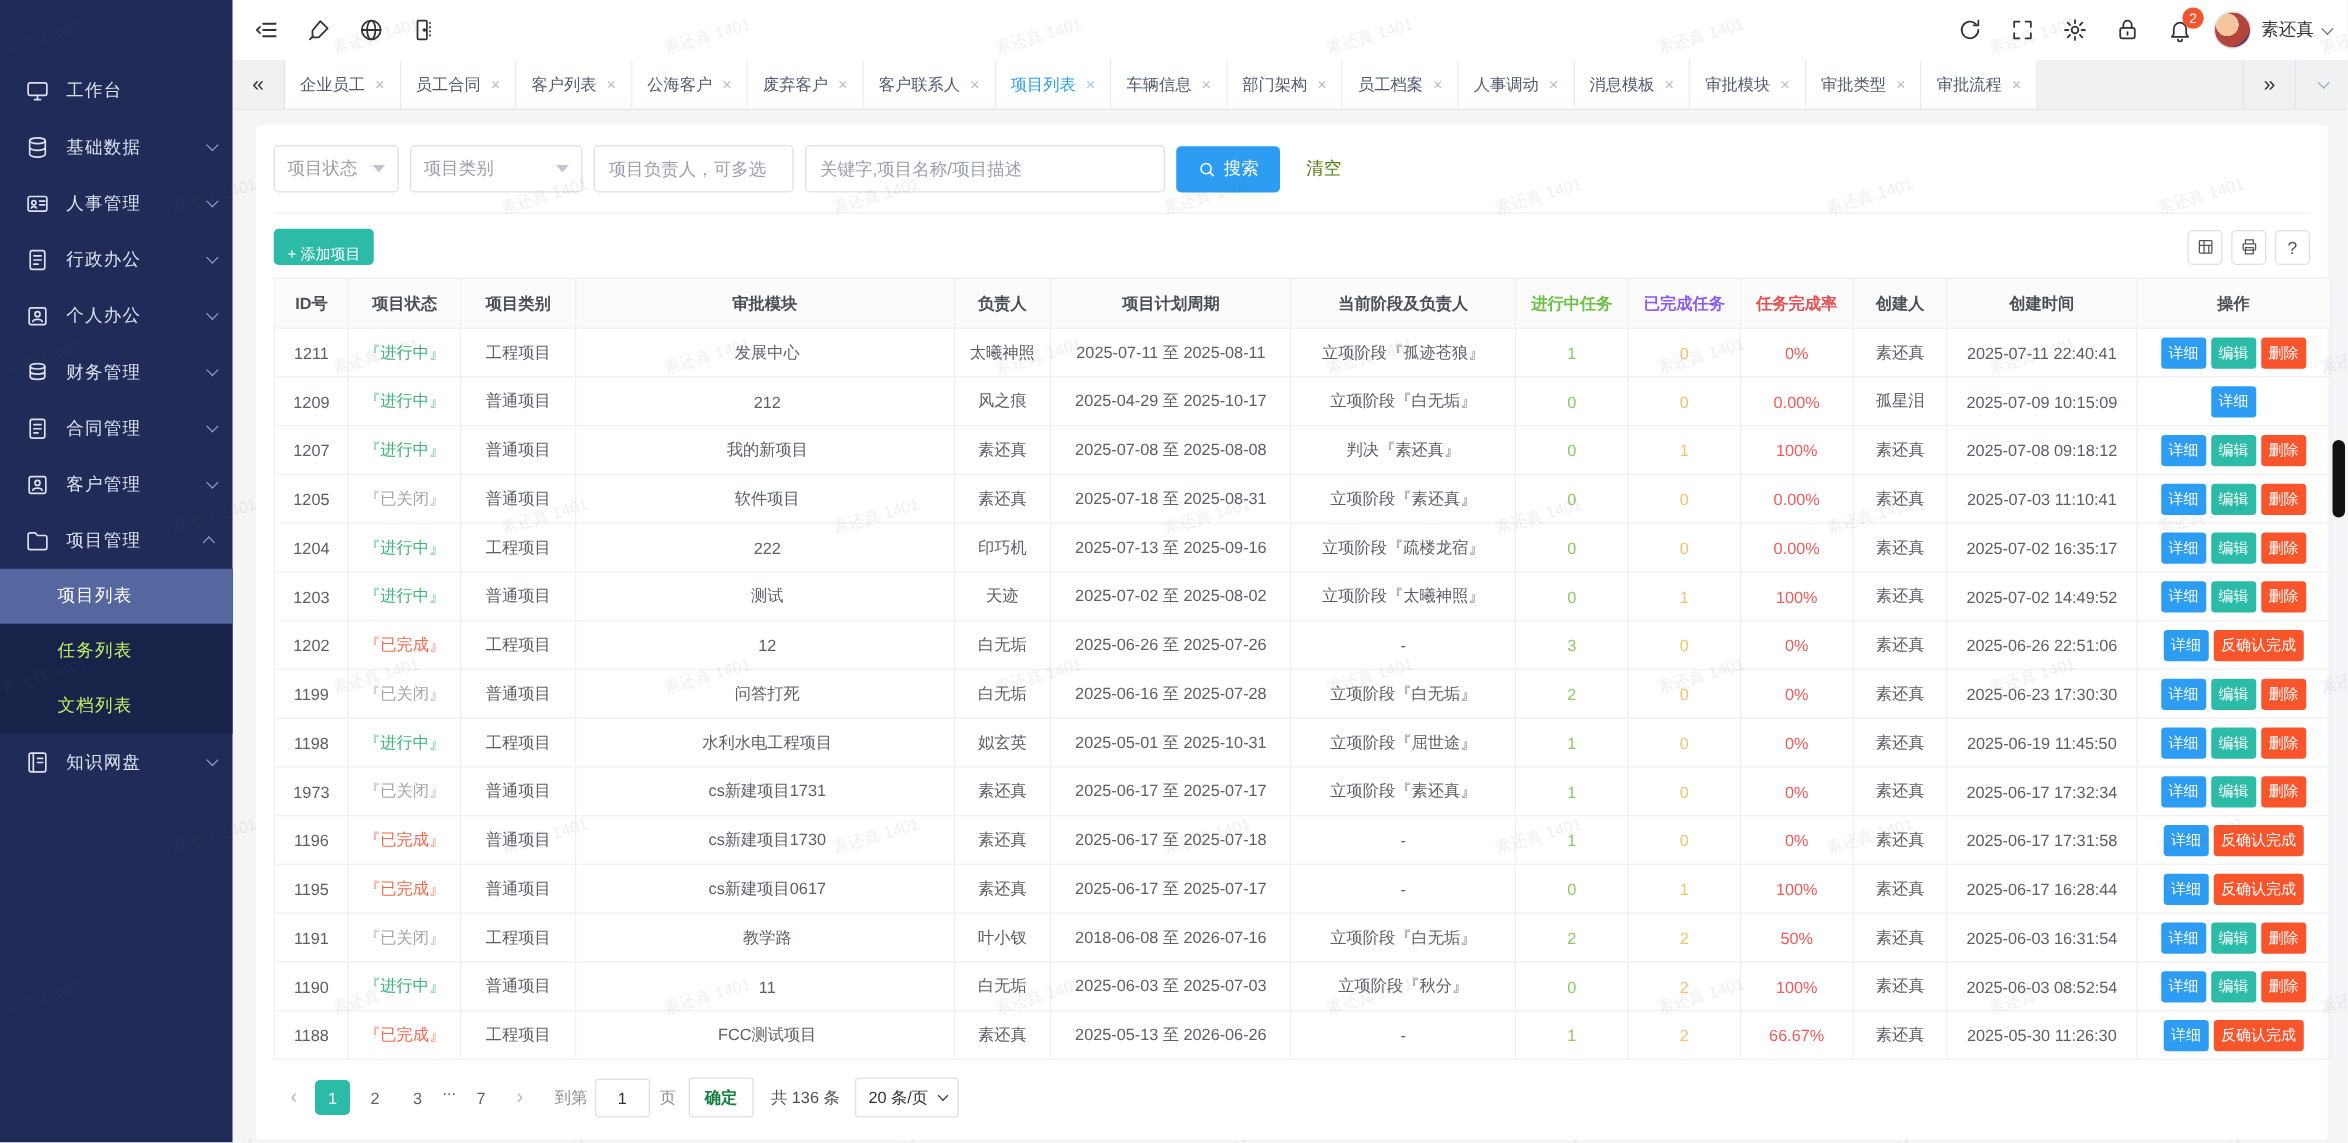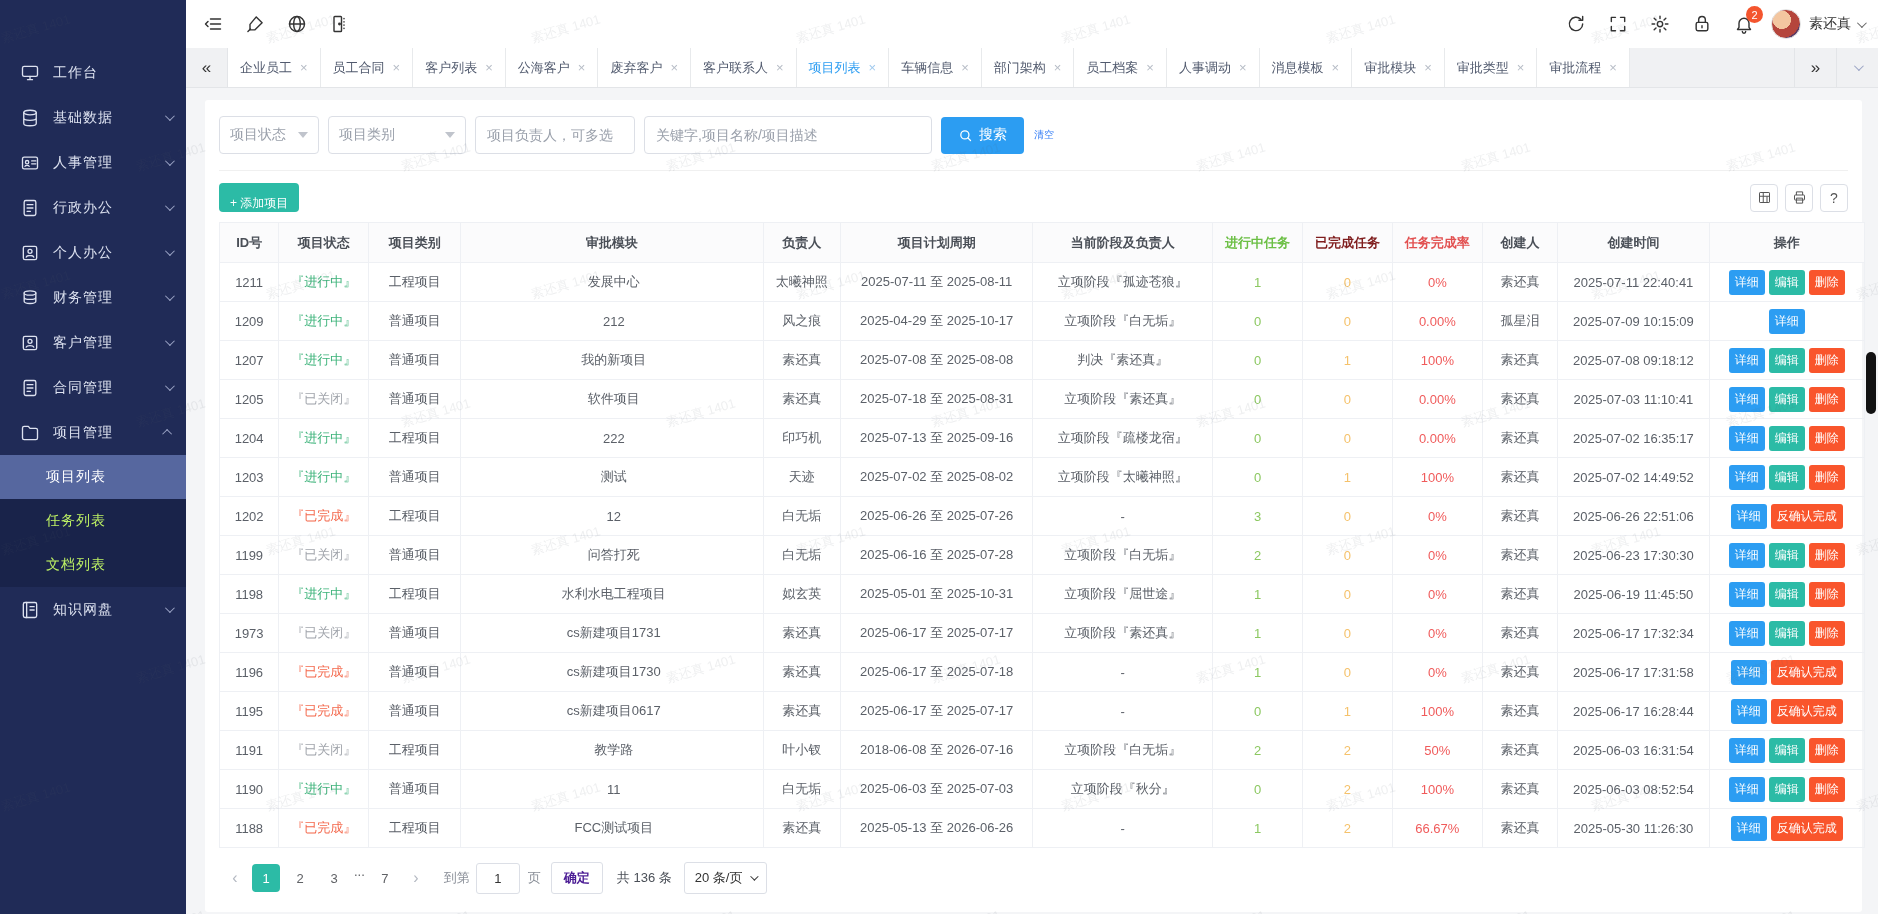--- a/index.html
+++ b/index.html
@@ -48,49 +48,49 @@
 
   .filters { display:flex; align-items:center; gap:9px; padding-bottom:16px; border-bottom:1px solid #f0f0f0; }
   .selbox { height:38px; border:1px solid #dcdfe6; border-radius:4px; display:flex; align-items:center; justify-content:space-between; padding:0 10px; color:#9aa0ab; font-size:14px; cursor:pointer; background:#fff; }
   .selbox .caret { width:0; height:0; border-left:5px solid transparent; border-right:5px solid transparent; border-top:6px solid #c0c4cc; margin-left:8px; }
   .w1 { width:100px; } .w2 { width:138px; }
   .txtin { height:38px; border:1px solid #dcdfe6; border-radius:4px; padding:0 11px; font-size:14px; color:#333; font-family:inherit; }
   .txtin::placeholder { color:#9aa0ab; }
   .i1 { width:160px; } .i2 { width:288px; }
   .search-btn { height:37px; background:#2c9df2; border:none; border-radius:4px; color:#fff; font-size:14px; padding:0 17px; display:flex; align-items:center; gap:6px; cursor:pointer; font-family:inherit; }
   .search-btn svg { width:15px; height:15px; stroke:#fff; fill:none; stroke-width:2; stroke-linecap:round; }
-  .clear-lnk { font-size:10px; color:#3b82f6; margin-left:1px; cursor:pointer; }
+  .clear-lnk { font-size:14px; color:#4d7c0f; margin-left:12px; cursor:pointer; }
 
   .toolrow { display:flex; align-items:center; justify-content:space-between; margin:12px 0 10px; }
   .add-btn { background:#2cbba6; color:#fff; border:none; border-radius:4px; height:29px; padding:12px 11px; font-size:12px; cursor:pointer; font-family:inherit; }
   .mini-btns { display:flex; gap:7px; }
   .mini-btn { width:28px; height:28px; border:1px solid #dcdfe6; border-radius:4px; background:#fff; display:flex; align-items:center; justify-content:center; cursor:pointer; color:#555; font-size:14px; }
   .mini-btn svg { width:15px; height:15px; stroke:#555; fill:none; stroke-width:1.6; }
 
   
   table { border-collapse:collapse; table-layout:fixed; width:1646px; font-size:13px; }
   th,td { border:1px solid #eef0f4; border-top:none; height:39px; padding:0 6px; text-align:center; color:#5b6068; overflow:hidden; white-space:nowrap; text-overflow:ellipsis; }
   thead th { background:#fbfbfc; color:#4a4f57; font-weight:bold; height:40px; border-top:1px solid #eef0f4; }
-  th.h-green { color:#6cbf45; } th.h-orange { color:#7f1d1d; } th.h-red { color:#e25050; }
+  th.h-green { color:#6cbf45; } th.h-orange { color:#8b5cf6; } th.h-red { color:#e25050; }
   td.cl { text-align:center; padding-left:10px; }
   .st-ongoing { color:#3db37a; } .st-closed { color:#a0a4ab; } .st-done { color:#f4694d; }
   .n-green { color:#8cc861; } .n-orange { color:#f5c26b; } .n-red { color:#f05b5b; }
   .act-btn { display:inline-block; border:none; border-radius:3px; color:#fff; font-size:12px; padding:4px 6px; margin:0 2px; cursor:pointer; font-family:Liberation Serif, serif; white-space:nowrap; }
   .a-detail { background:#2c9df2; } .a-edit { background:#2cbba6; } .a-delete { background:#f9552c; } .a-unconfirm { background:#f9552c; }
 
   
   .pager { display:flex; align-items:center; margin:14px 0 10px 2px; font-size:13px; color:#606266; }
   .pg-arrow { width:28px; height:28px; display:flex; align-items:center; justify-content:center; color:#b4b9c2; font-size:16px; cursor:pointer; }
   .pg-num { min-width:28px; height:28px; display:flex; align-items:center; justify-content:center; border-radius:4px; margin:0 3px; cursor:pointer; color:#606266; }
   .pg-num.active { background:#2cbba6; color:#fff; }
   .pg-ellipsis { margin:0 3px; color:#606266; }
   .jump-lbl { margin:0 6px 0 14px; color:#8a8f98; }
   .jump-in { width:44px; height:31px; border:1px solid #dcdfe6; border-radius:3px; text-align:center; font-size:13px; color:#333; font-family:inherit; }
   .jump-page { margin:0 10px 0 8px; color:#8a8f98; }
-  .confirm-btn { height:32px; border:1px solid #dcdfe6; background:#fff; border-radius:3px; padding:0 12px; font-size:13px; font-weight:bold; color:#4c1d95; cursor:pointer; margin-right:14px; font-family:inherit; }
+  .confirm-btn { height:32px; border:1px solid #dcdfe6; background:#fff; border-radius:3px; padding:0 12px; font-size:13px; font-weight:bold; color:#15803d; cursor:pointer; margin-right:14px; font-family:inherit; }
   .total-txt { margin-right:12px; color:#4a4f57; }
   .psize { height:32px; border:1px solid #dcdfe6; border-radius:3px; display:flex; align-items:center; padding:0 10px; gap:8px; cursor:pointer; color:#333; background:#fff; }
   .psize .chev { border-color:#333; width:6px; height:6px; }
 
   
   #watermarks { position:absolute; inset:0; pointer-events:none; z-index:40; overflow:hidden; }
   .wm { position:absolute; font-size:13px; color:rgba(90,95,105,0.10); transform:rotate(-16deg); white-space:nowrap; }
   .scroll-thumb { position:absolute; right:2px; top:352px; width:10px; height:62px; background:#121212; border-radius:5px; z-index:60; cursor:grab; }
 </style>
 </head>
@@ -143,33 +143,33 @@
         <div class="sb-item">
           <span class="sb-ic"><svg viewBox="0 0 24 24">
               <ellipse cx="12" cy="6" rx="7" ry="2.6"></ellipse>
               <path d="M5 6v5c0 1.4 3.1 2.6 7 2.6s7-1.2 7-2.6V6M5 11v5c0 1.4 3.1 2.6 7 2.6s7-1.2 7-2.6v-5"></path>
             </svg></span>
     <span class="sb-label">财务管理</span>
     <span class="chev "></span>
         </div>
         <div class="sb-item">
           <span class="sb-ic"><svg viewBox="0 0 24 24">
+              <rect x="5" y="3" width="14" height="18" rx="2"></rect>
+              <path d="M8.5 8h7M8.5 12h7M8.5 16h4"></path>
+            </svg></span>
+    <span class="sb-label">合同管理</span>
+    <span class="chev "></span>
+        </div>
+        <div class="sb-item">
+          <span class="sb-ic"><svg viewBox="0 0 24 24">
               <rect x="4" y="4" width="16" height="16" rx="2"></rect>
               <circle cx="12" cy="10" r="2.4"></circle>
               <path d="M7.5 17c.8-2.6 8.2-2.6 9 0"></path>
             </svg></span>
     <span class="sb-label">客户管理</span>
-    <span class="chev "></span>
-        </div>
-        <div class="sb-item">
-          <span class="sb-ic"><svg viewBox="0 0 24 24">
-              <rect x="5" y="3" width="14" height="18" rx="2"></rect>
-              <path d="M8.5 8h7M8.5 12h7M8.5 16h4"></path>
-            </svg></span>
-    <span class="sb-label">合同管理</span>
     <span class="chev "></span>
         </div>
         <div class="sb-item">
           <span class="sb-ic"><svg viewBox="0 0 24 24">
               <path d="M3 6a2 2 0 0 1 2-2h5l2 2.5h7a2 2 0 0 1 2 2V18a2 2 0 0 1-2 2H5a2 2 0 0 1-2-2z"></path>
             </svg></span>
     <span class="sb-label">项目管理</span>
     <span class="chev up"></span>
         </div>
         <div class="sb-sub">

